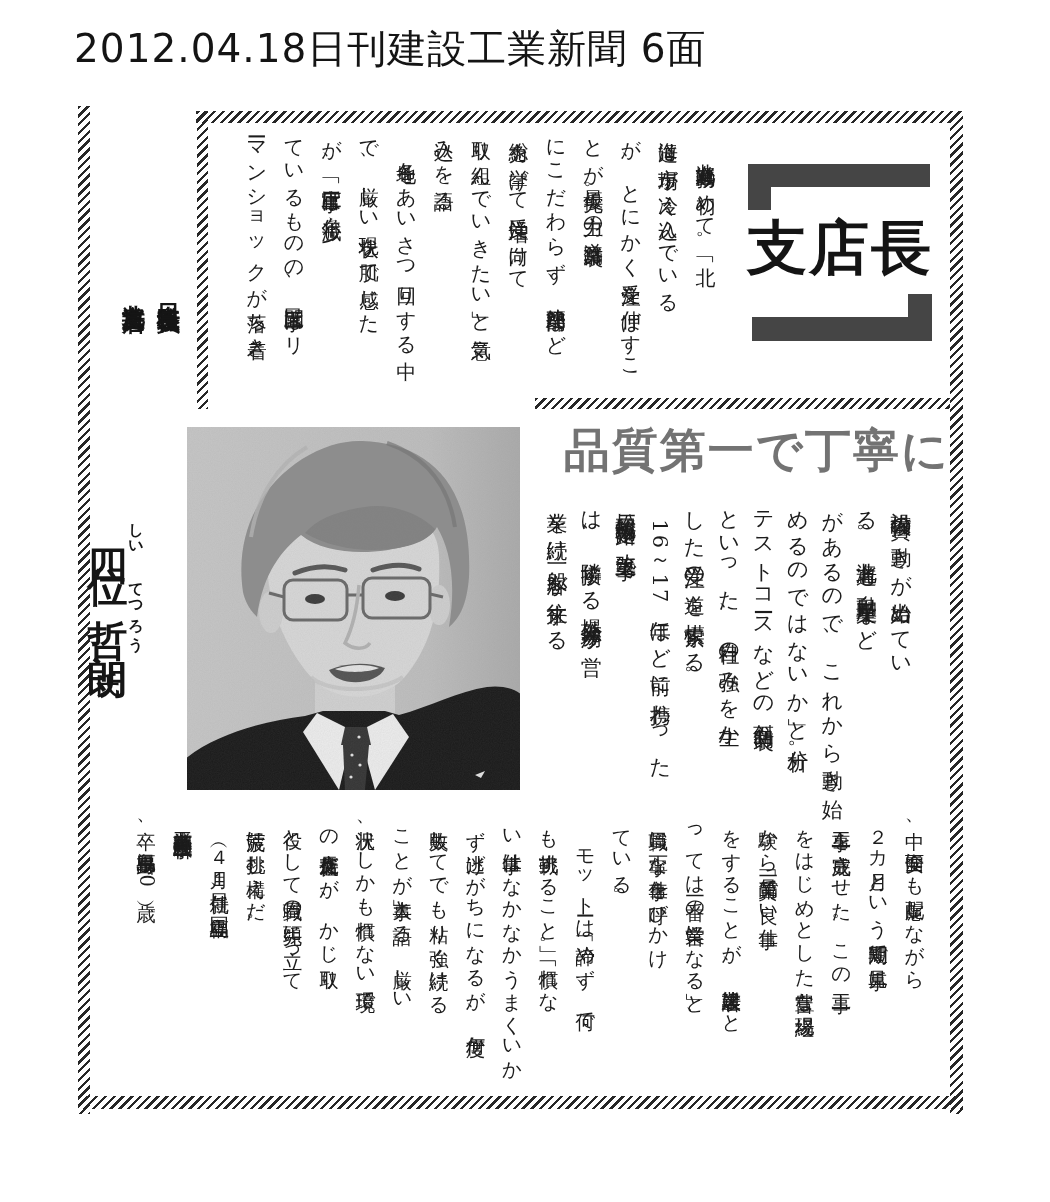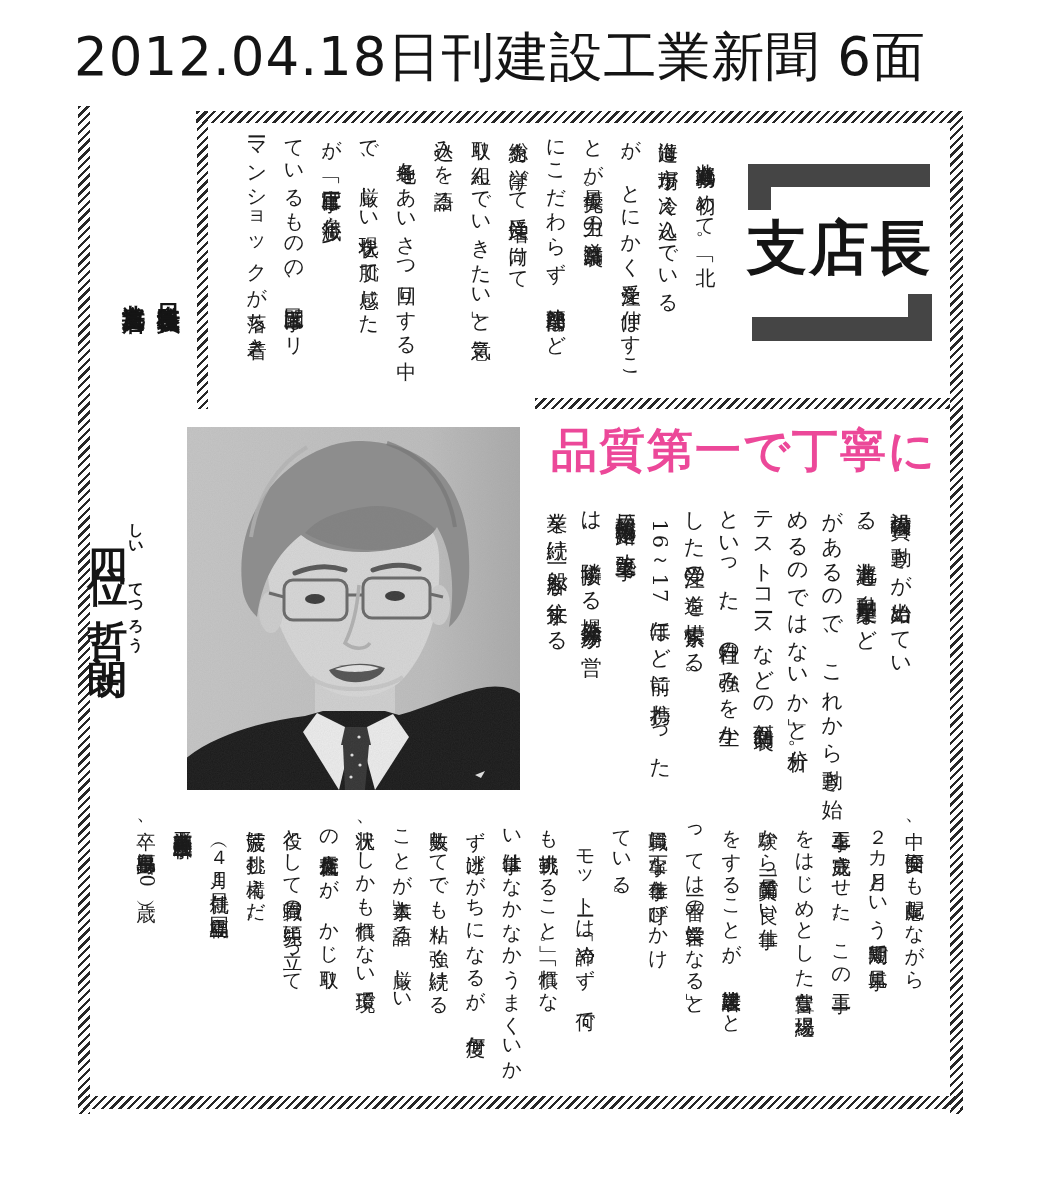--- a/index.html
+++ b/index.html
@@ -1,20 +1,20 @@
 <!DOCTYPE html>
 <html lang="ja"><head>
 <meta charset="utf-8">
 <style>
   html,body{margin:0;padding:0;background:#ffffff;}
   .stage{position:relative;width:1050px;height:1202px;background:#fff;overflow:hidden;
          font-family:"DejaVu Sans","Liberation Sans",sans-serif;color:#1d1d1d;}
 
   
-  .page-header{position:absolute;left:74px;top:22px;font-size:53px;font-weight:500;
+  .page-header{position:absolute;left:74px;top:22px;font-size:39px;font-weight:500;
                letter-spacing:1px;color:#141414;white-space:nowrap;}
 
   
   .hatch{position:absolute;
          background:repeating-linear-gradient(135deg,#272727 0 2.4px,rgba(255,255,255,0) 2.4px 6.2px);}
   #b-left   {left:78px; top:106px; width:12px;  height:1008px;}
   #b-top    {left:196px;top:111px; width:760px; height:12px;}
   #b-right  {left:950px;top:111px; width:13px;  height:1003px;}
   #b-bottom {left:78px; top:1096px;width:885px; height:13px;}
   #b-inner  {left:197px;top:111px; width:11px;  height:298px;}
@@ -32,23 +32,23 @@
 
   
   .vtext{position:absolute;writing-mode:vertical-rl;text-orientation:mixed;
          font-family:"DejaVu Serif","Liberation Serif",serif;color:#1c1c1c;}
   .vtext .vcol{display:block;}
   #top-block   {top:126px;right:326px;height:286px;font-size:20px; line-height:37.4px;letter-spacing:1.4px;}
   #middle-block{top:496px;right:132px;height:320px;font-size:21px; line-height:34.4px;letter-spacing:2.2px;}
   #bottom-block{top:816px;right:118px;height:282px;font-size:19.5px;line-height:36.6px;letter-spacing:0.8px;}
 
   
-  .headline{position:absolute;left:538px;top:420px;width:412px;text-align:center;
+  .headline{position:absolute;left:538px;top:420px;width:412px;text-align:right;
             font-family:Liberation Serif, serif;font-weight:700;
-            font-size:46px;letter-spacing:2px;color:#ec4899;white-space:nowrap;}
+            font-size:46px;letter-spacing:2px;color:#737373;white-space:nowrap;}
 
   
   .photo{position:absolute;left:187px;top:427px;width:333px;height:363px;margin:0;
          filter:grayscale(1) contrast(0.98);}
   .photo svg{display:block;width:100%;height:100%;}
 
   
   .caption{position:absolute;left:84px;top:286px;width:102px;height:510px;}
   .cap-title{position:absolute;top:0;right:0;writing-mode:vertical-rl;text-orientation:mixed;
              font-weight:900;font-size:23px;line-height:35px;letter-spacing:1px;color:#151515;}

